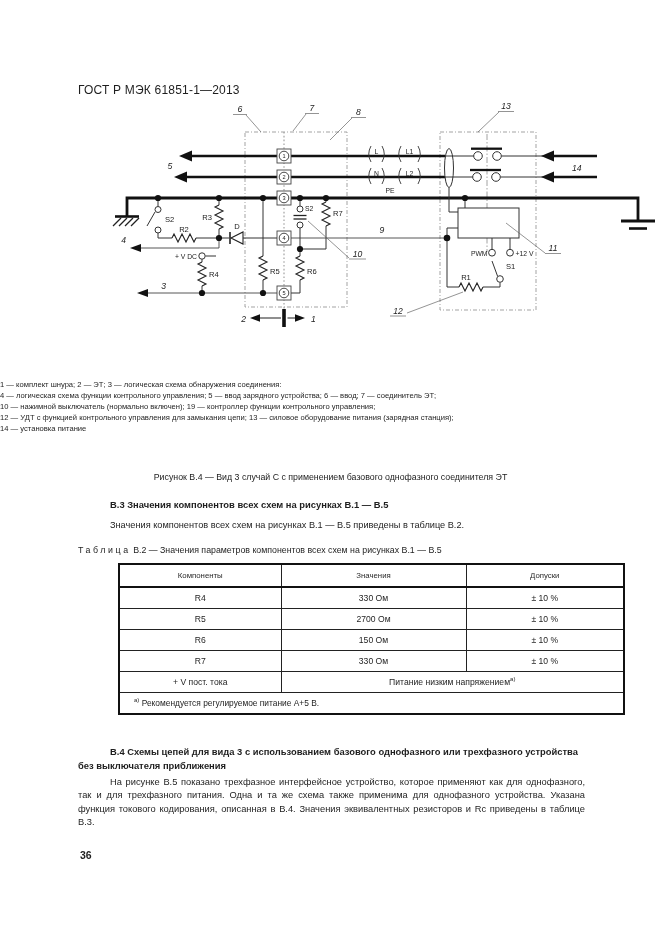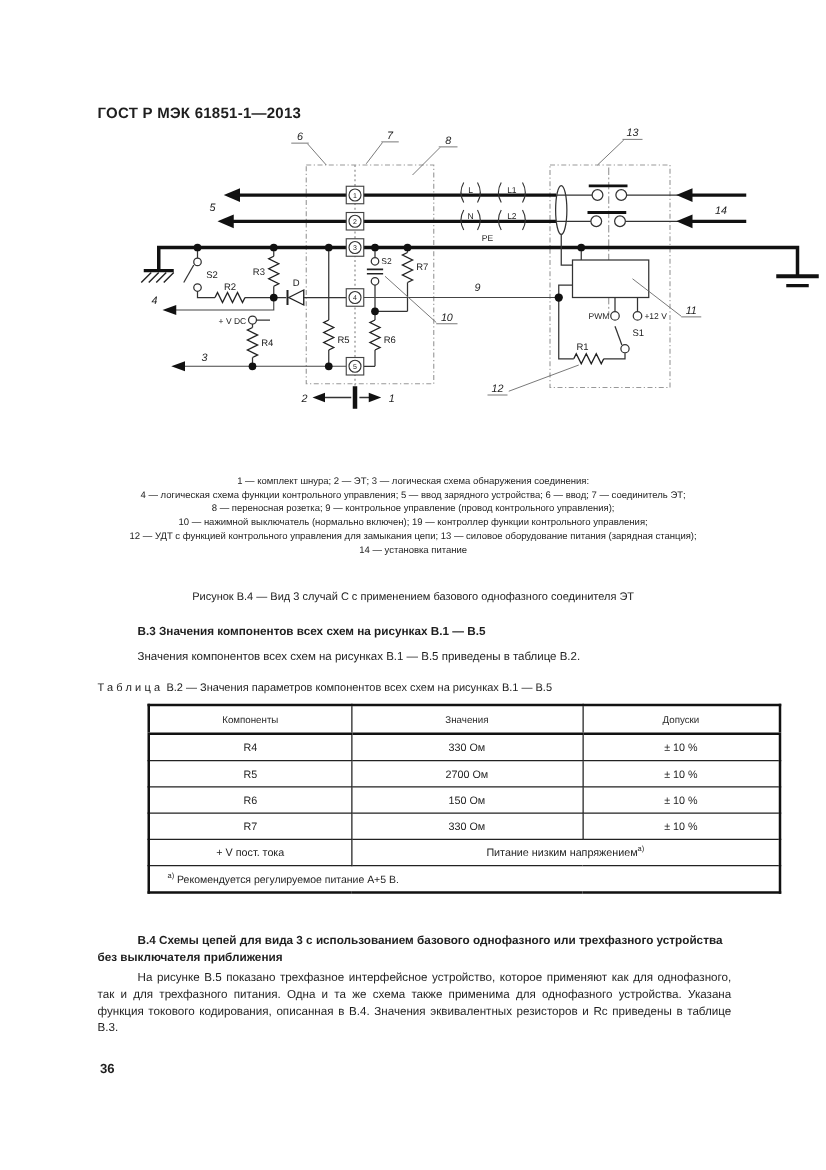--- a/index.html
+++ b/index.html
@@ -2,28 +2,28 @@
 <html><head>
 <meta charset="utf-8">
 <style>
   html,body{margin:0;padding:0;}
   body{
     width:661px;height:936px;background:#ffffff;position:relative;overflow:hidden;
     font-family:"Liberation Sans",sans-serif;color:#1e1e1e;
     -webkit-font-smoothing:antialiased;
   }
   .abs{position:absolute;}
-  #doc-header{left:78px;top:83px;font-size:12px;font-weight:bold;letter-spacing:.2px;text-align:right;}
+  #doc-header{left:78px;top:83px;font-size:12px;font-weight:normal;letter-spacing:.2px;text-align:right;}
   #schematic{left:0;top:100px;width:661px;height:235px;}
   #schematic text{font-family:"Liberation Sans",sans-serif;fill:#222;}
   .lbl{font-size:7.6px;}
   .lbl-sm{font-size:6.8px;}
   .co{font-size:8.6px;font-style:italic;fill:#333;}
   .pin-num{font-size:5.6px;}
-  #legend{left:0;top:379px;width:661px;text-align:center;font-size:7.6px;line-height:11px;color:#242424;}
+  #legend{left:0;top:379px;width:661px;font-size:7.6px;line-height:11px;color:#242424;}
   #fig-caption{left:0;top:472px;width:661px;text-align:center;font-size:8.8px;color:#1c1c1c;}
   #b3-heading{left:110px;top:499px;font-size:9.4px;font-weight:bold;}
   #b3-text{left:110px;top:520px;font-size:9.2px;}
   #table-title{left:78px;top:545px;font-size:8.8px;}
   #table-title .spaced{letter-spacing:2.6px;}
   #table-b2{left:78px;top:563px;border-collapse:collapse;table-layout:fixed;background:#fff;}
   #table-b2,#table-b2 td,#table-b2 th{border:1px solid #222;margin-left:40px;}
   #table-b2{border:2px solid #111;}
   #table-b2 th{border-bottom:2.5px solid #111;font-weight:normal;font-size:7.8px;color:#2a2a2a;height:21px;text-align:center;padding:0;}
   #table-b2 td{font-size:8.6px;text-align:center;height:20px;padding:0;border-top-width:1.4px;}
@@ -255,21 +255,20 @@
   <text class="co" x="357.5" y="256.5" text-anchor="middle">10</text>
   <text class="co" x="553" y="251" text-anchor="middle">11</text>
   <text class="co" x="398" y="313.5" text-anchor="middle">12</text>
   <text class="co" x="170" y="169" text-anchor="middle">5</text>
   <text class="co" x="572" y="171">14</text>
 </svg>
 
 <div id="legend" class="abs">
   <div>1 — комплект шнура; 2 — ЭТ; 3 — логическая схема обнаружения соединения:</div>
   <div>4 — логическая схема функции контрольного управления; 5 — ввод зарядного устройства; 6 — ввод; 7 — соединитель ЭТ;</div>
-  <div>8 — переносная розетка; 9 — контрольное управление (провод контрольного управления);</div>
   <div>10 — нажимной выключатель (нормально включен); 19 — контроллер функции контрольного управления;</div>
   <div>12 — УДТ с функцией контрольного управления для замыкания цепи; 13 — силовое оборудование питания (зарядная станция);</div>
   <div>14 — установка питание</div>
 </div>
 
 <div id="fig-caption" class="abs">Рисунок В.4 — Вид 3 случай С с применением базового однофазного соединителя ЭТ</div>
 
 <div id="b3-heading" class="abs">В.3 Значения компонентов всех схем на рисунках В.1 — В.5</div>
 <div id="b3-text" class="abs">Значения компонентов всех схем на рисунках В.1 — В.5 приведены в таблице В.2.</div>
 

